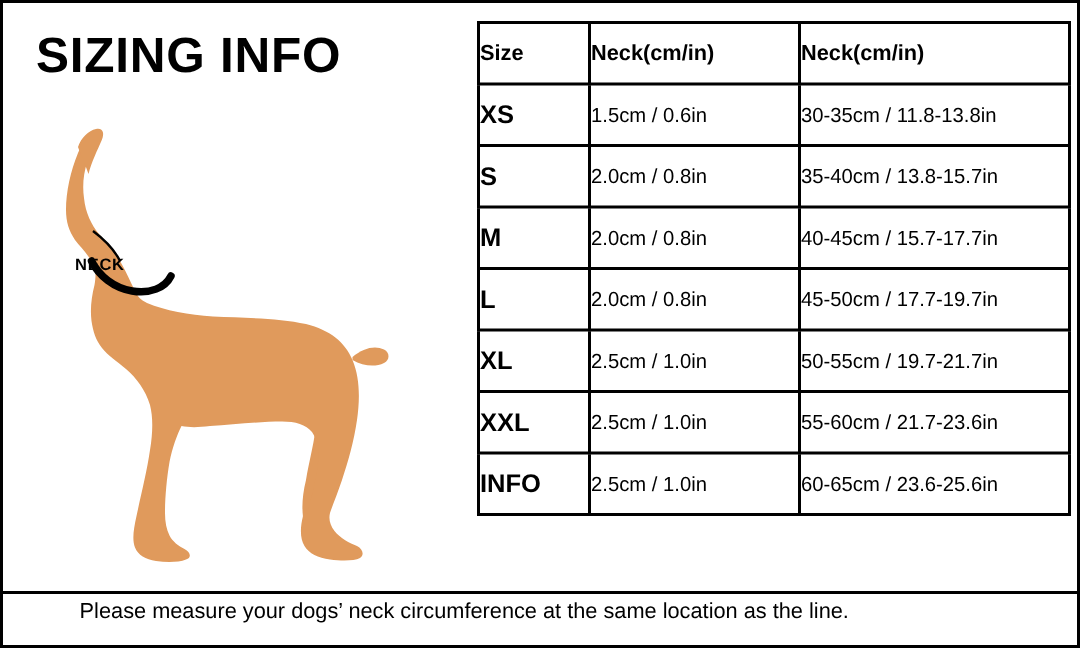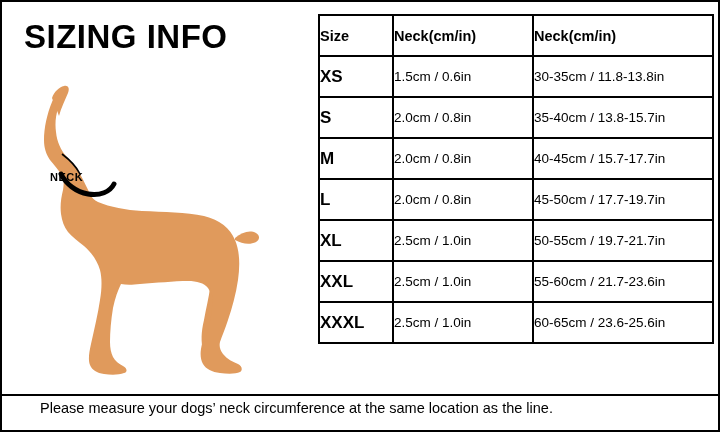--- a/index.html
+++ b/index.html
@@ -103,21 +103,21 @@
   #footer-divider {
     position: absolute;
     left: 0;
     top: 392px;
     width: 716px;
     height: 2px;
     background: #000;
   }
   #footer-note {
     position: absolute;
-    left: 0;
+    left: 13px;
     top: 398px;
     width: 589px;
     text-align: center;
     font-size: 14.5px;
   }
 </style>
 </head>
 <body>
 
 <div id="page">
@@ -222,21 +222,21 @@
           <td class="size-cell">XL</td>
           <td class="val-cell">2.5cm / 1.0in</td>
           <td class="neck-cell">50-55cm / 19.7-21.7in</td>
         </tr>
         <tr>
           <td class="size-cell">XXL</td>
           <td class="val-cell">2.5cm / 1.0in</td>
           <td class="neck-cell">55-60cm / 21.7-23.6in</td>
         </tr>
         <tr>
-          <td class="size-cell">XXXL</td>
+          <td class="size-cell">INFO</td>
           <td class="val-cell">2.5cm / 1.0in</td>
           <td class="neck-cell">60-65cm / 23.6-25.6in</td>
         </tr>
       </tbody>
     </table>
   </div>
 
   <div id="footer-divider"></div>
   <div id="footer-note">Please measure your dogs’  neck circumference at the same location as the line.</div>
 

